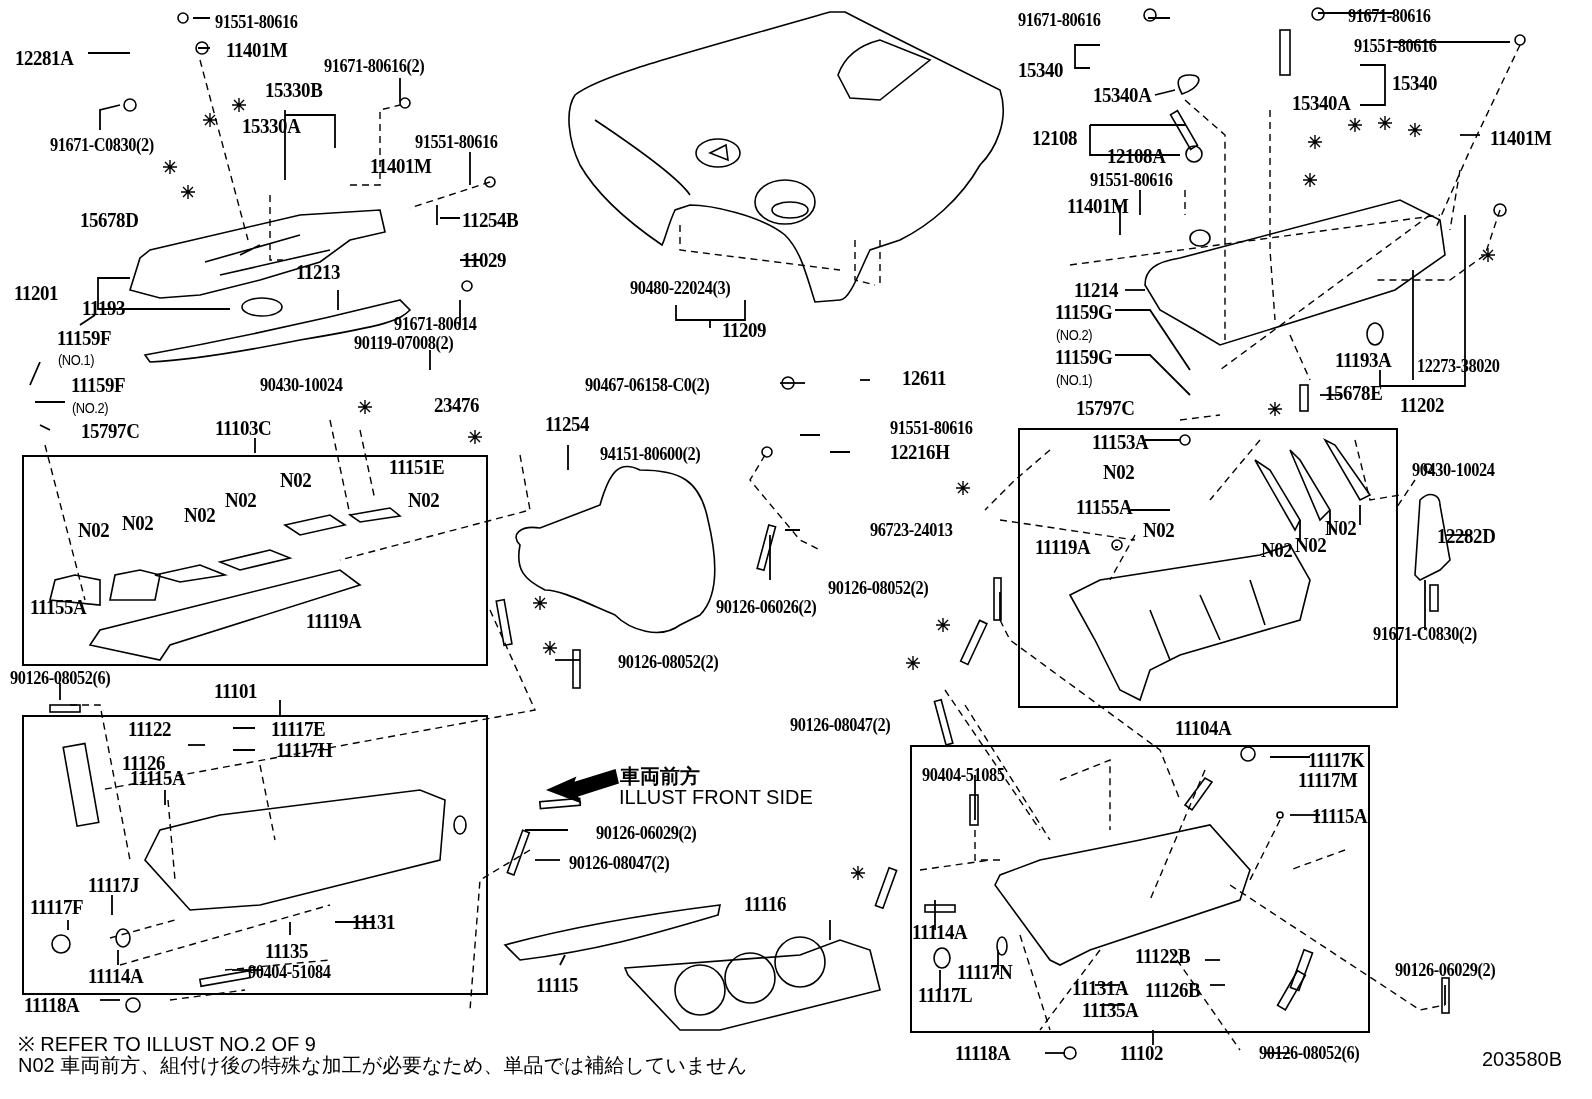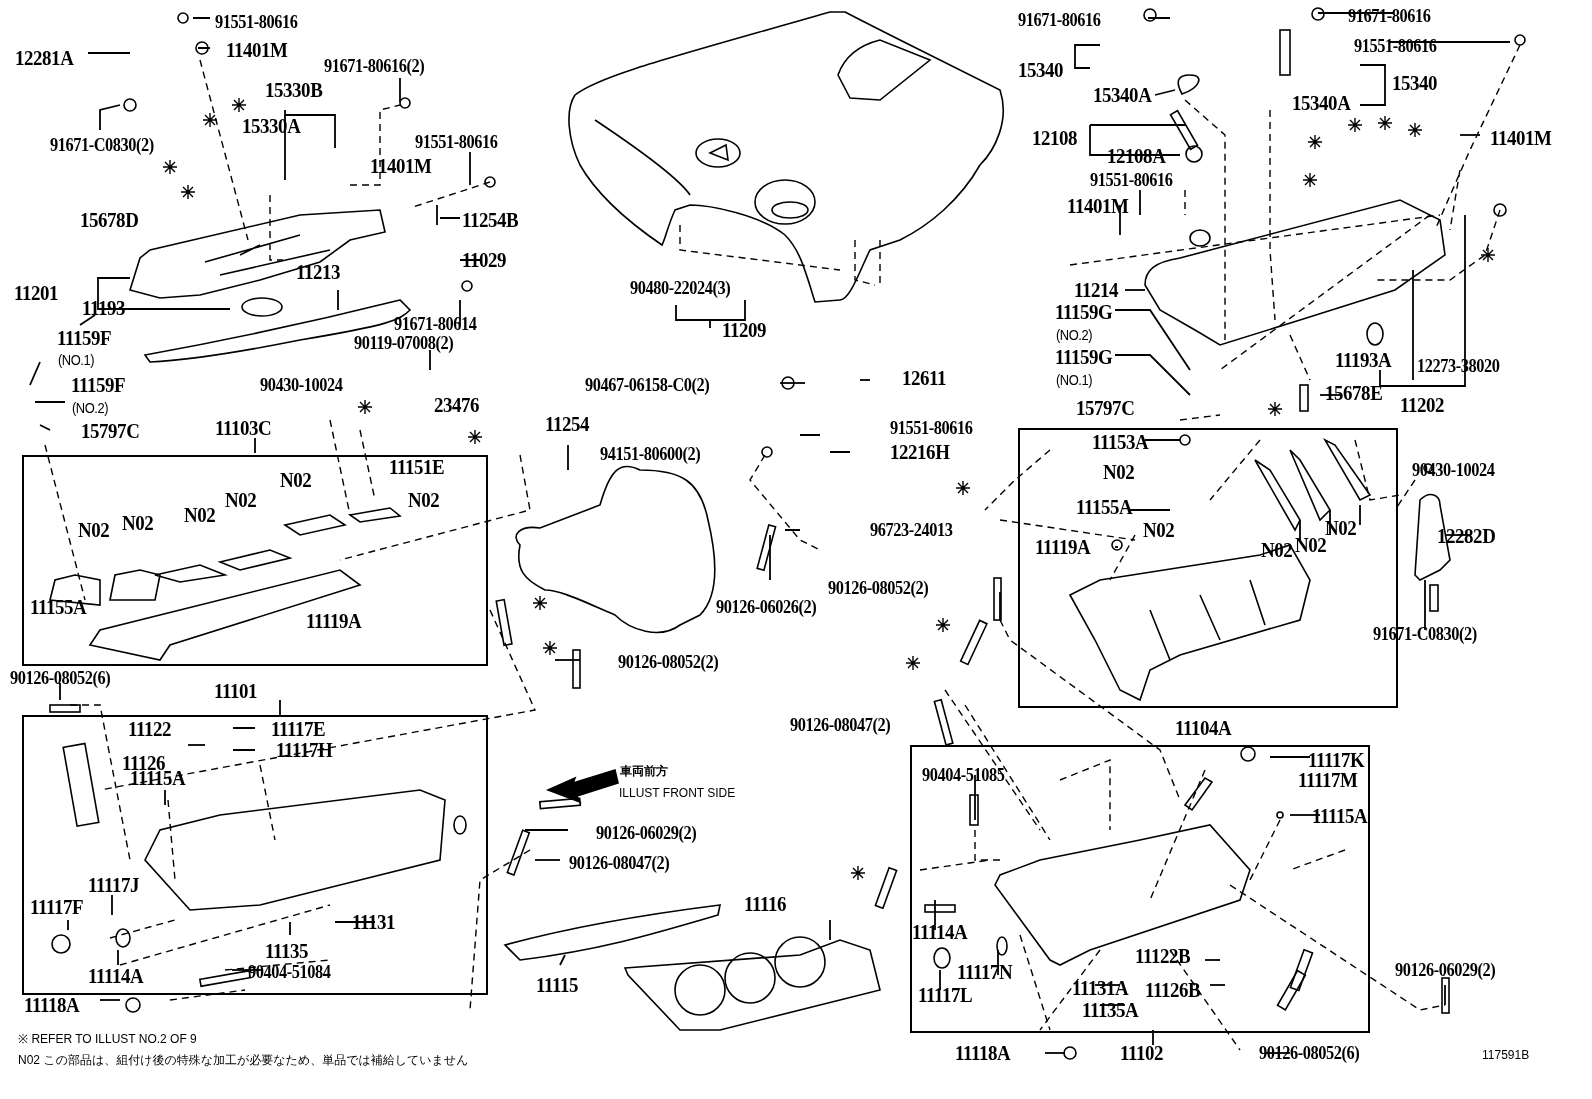--- a/index.html
+++ b/index.html
@@ -4,21 +4,21 @@
 <style>
   html, body { margin:0; padding:0; background:#ffffff; }
   body { width:1592px; height:1099px; position:relative; overflow:hidden;
          font-family:"Liberation Sans", sans-serif; color:#000; }
   #stage { position:absolute; left:0; top:0; width:1592px; height:1099px; }
   .lbl { position:absolute; font-family:"Liberation Serif", "DejaVu Serif", serif;
          font-weight:bold; font-size:19px; line-height:20px; white-space:nowrap;
          letter-spacing:-0.5px; transform:scaleX(0.86); transform-origin:left top; }
   .lbl.big { font-size:22px; }
   .lbl.sub { font-family:"Liberation Sans", sans-serif; font-weight:normal; font-size:15px; }
-  .note { position:absolute; font-family:"Liberation Sans", sans-serif; font-size:12px; white-space:nowrap; }
+  .note { position:absolute; font-family:"Liberation Sans", sans-serif; font-size:20px; white-space:nowrap; }
   .frame { position:absolute; border:2px solid #000; box-sizing:border-box; }
   svg.lines { position:absolute; left:0; top:0; }
 </style>
 </head>
 <body>
 
 <div id="stage">
 
   <svg class="lines" width="1592" height="1099" viewBox="0 0 1592 1099" fill="none" stroke="#000" stroke-width="1.6">
 
@@ -411,15 +411,15 @@
   <span class="lbl big" style="left:1135px;top:946px">11122B</span>
   <span class="lbl big" style="left:1145px;top:980px">11126B</span>
   <span class="lbl big" style="left:1072px;top:978px">11131A</span>
   <span class="lbl big" style="left:1082px;top:1000px">11135A</span>
   <span class="lbl big" style="left:955px;top:1043px">11118A</span>
   <span class="lbl big" style="left:1120px;top:1043px">11102</span>
   <span class="lbl" style="left:1395px;top:960px">90126-06029(2)</span>
   <span class="lbl" style="left:1259px;top:1043px">90126-08052(6)</span>
 
   <span class="note" style="left:18px;top:1030px">※ REFER TO ILLUST NO.2 OF 9</span>
-  <span class="note" style="left:18px;top:1052px">N02 この部品は、組付け後の特殊な加工が必要なため、単品では補給していません</span>
-  <span class="note" style="left:1482px;top:1048px">117591B</span>
+  <span class="note" style="left:18px;top:1052px">N02 車両前方、組付け後の特殊な加工が必要なため、単品では補給していません</span>
+  <span class="note" style="left:1482px;top:1048px">203580B</span>
 </div>
 
 </body></html>

